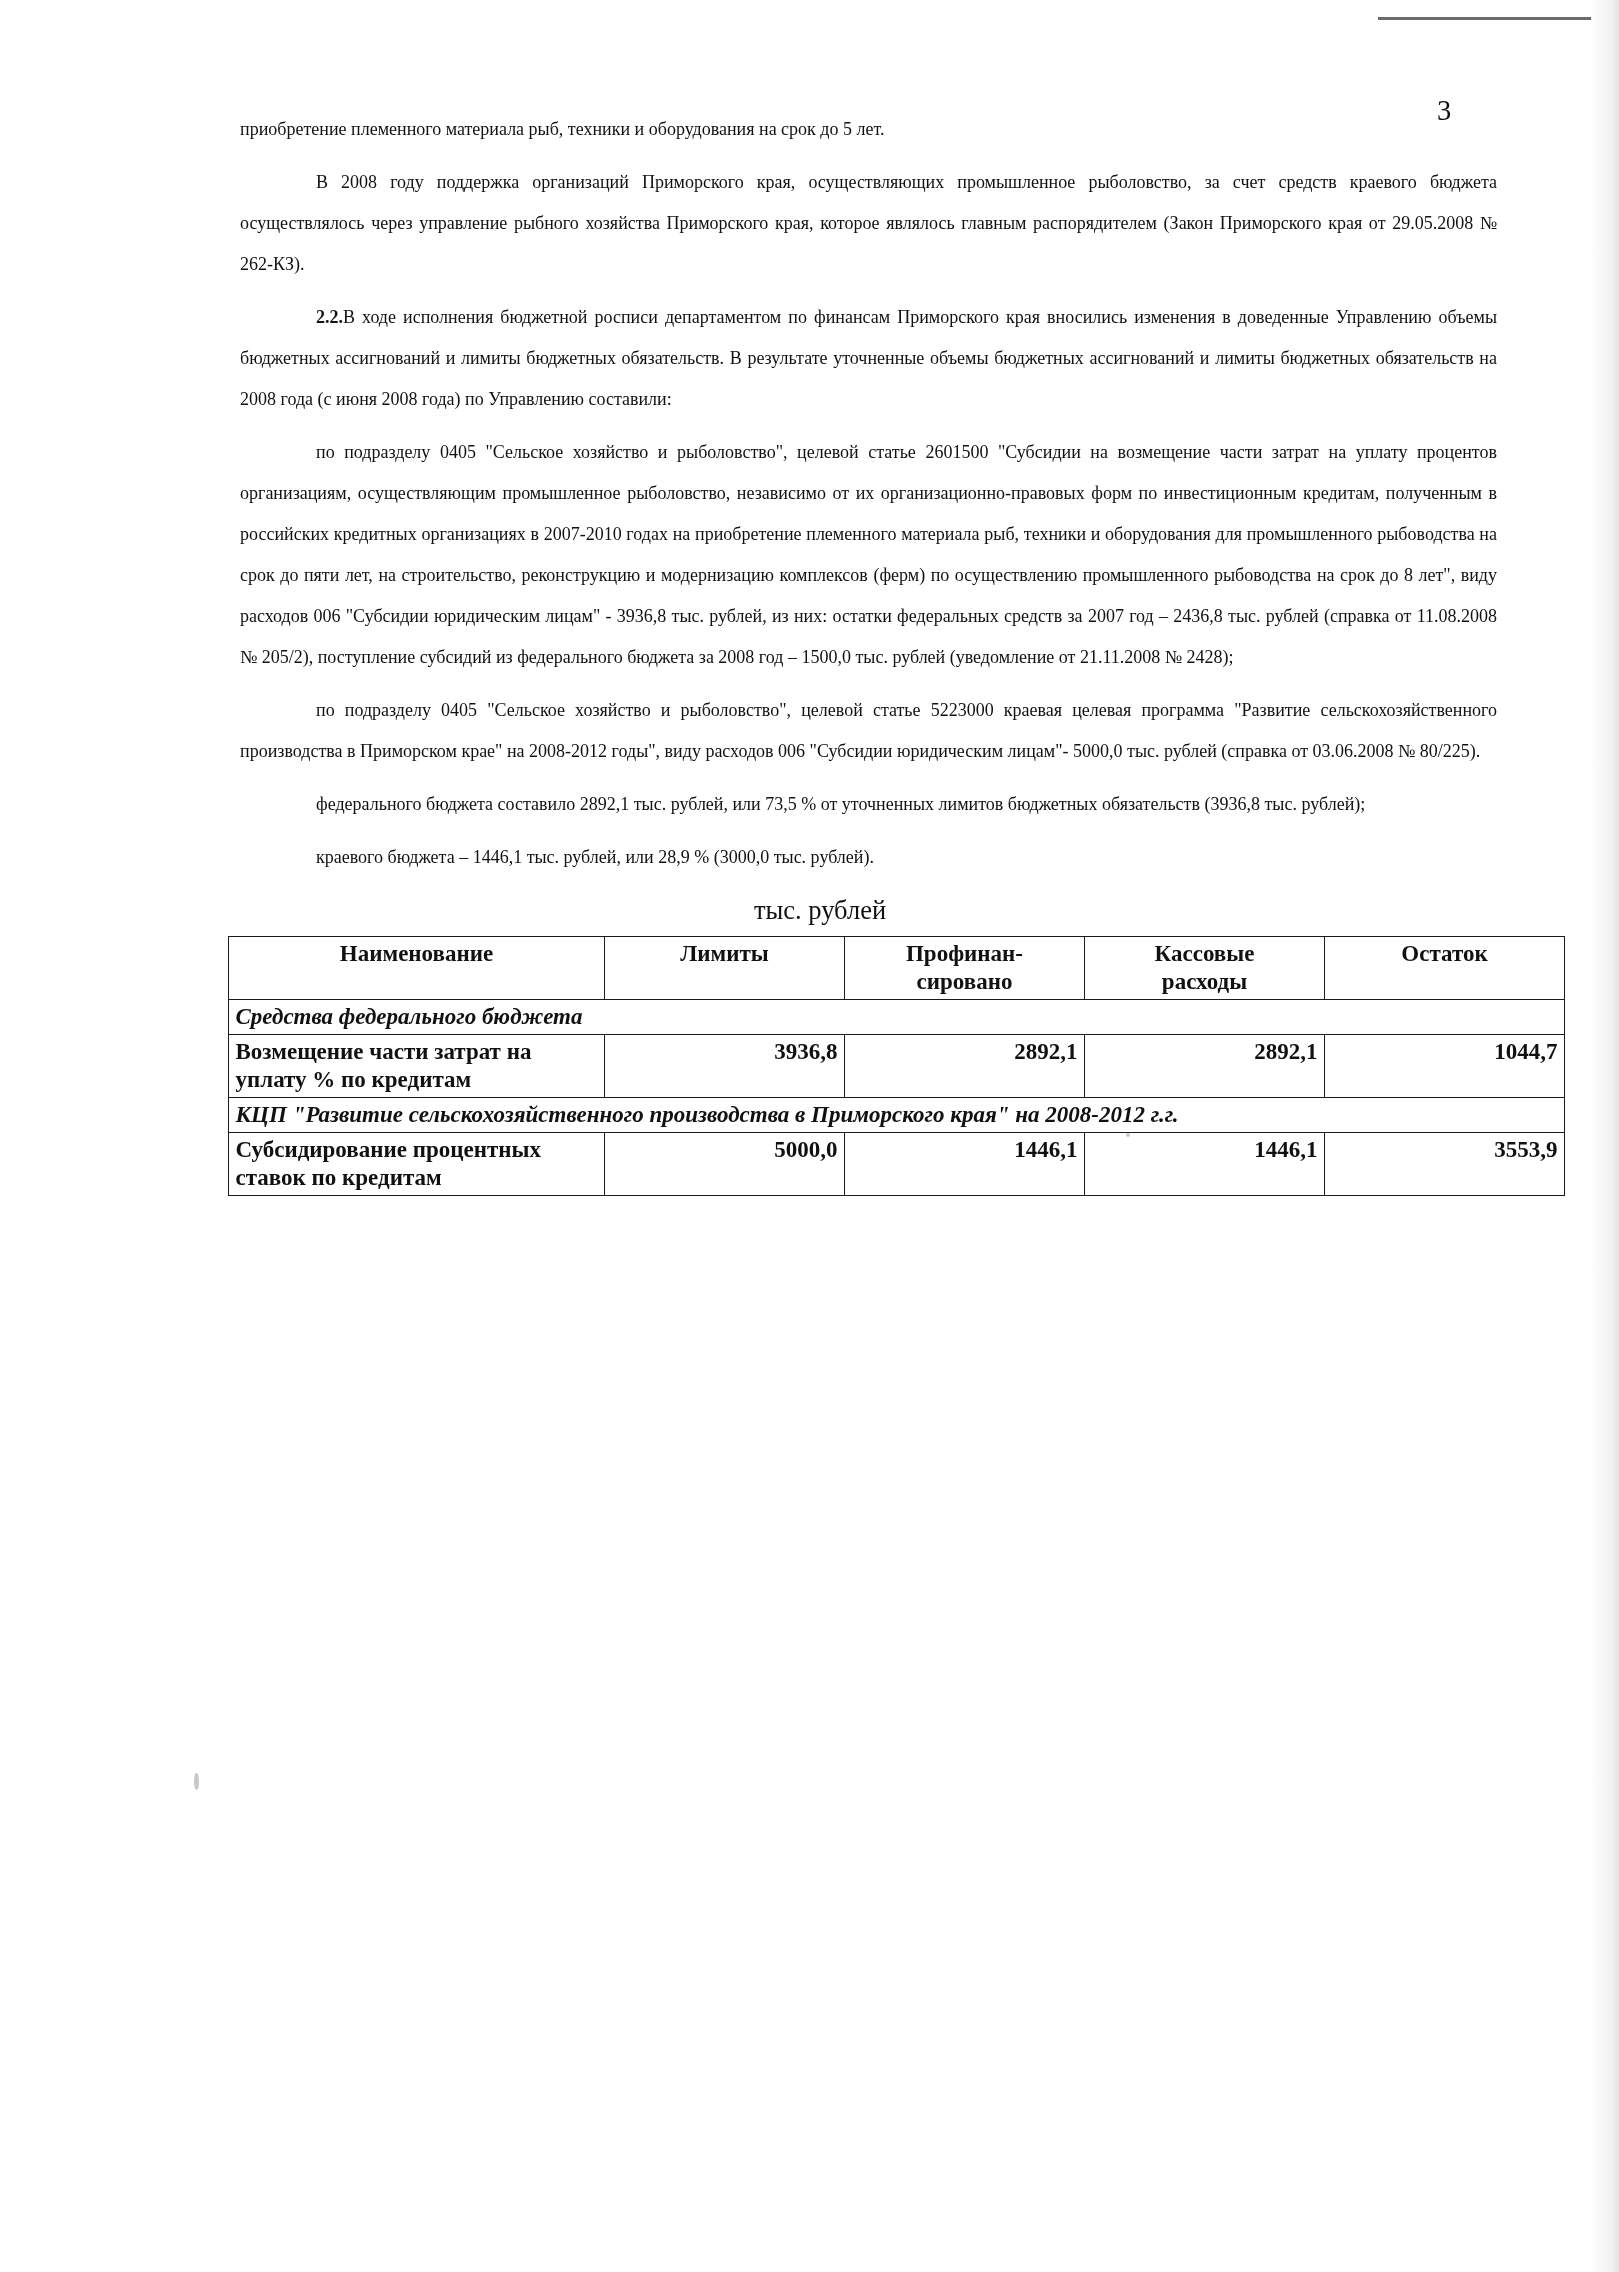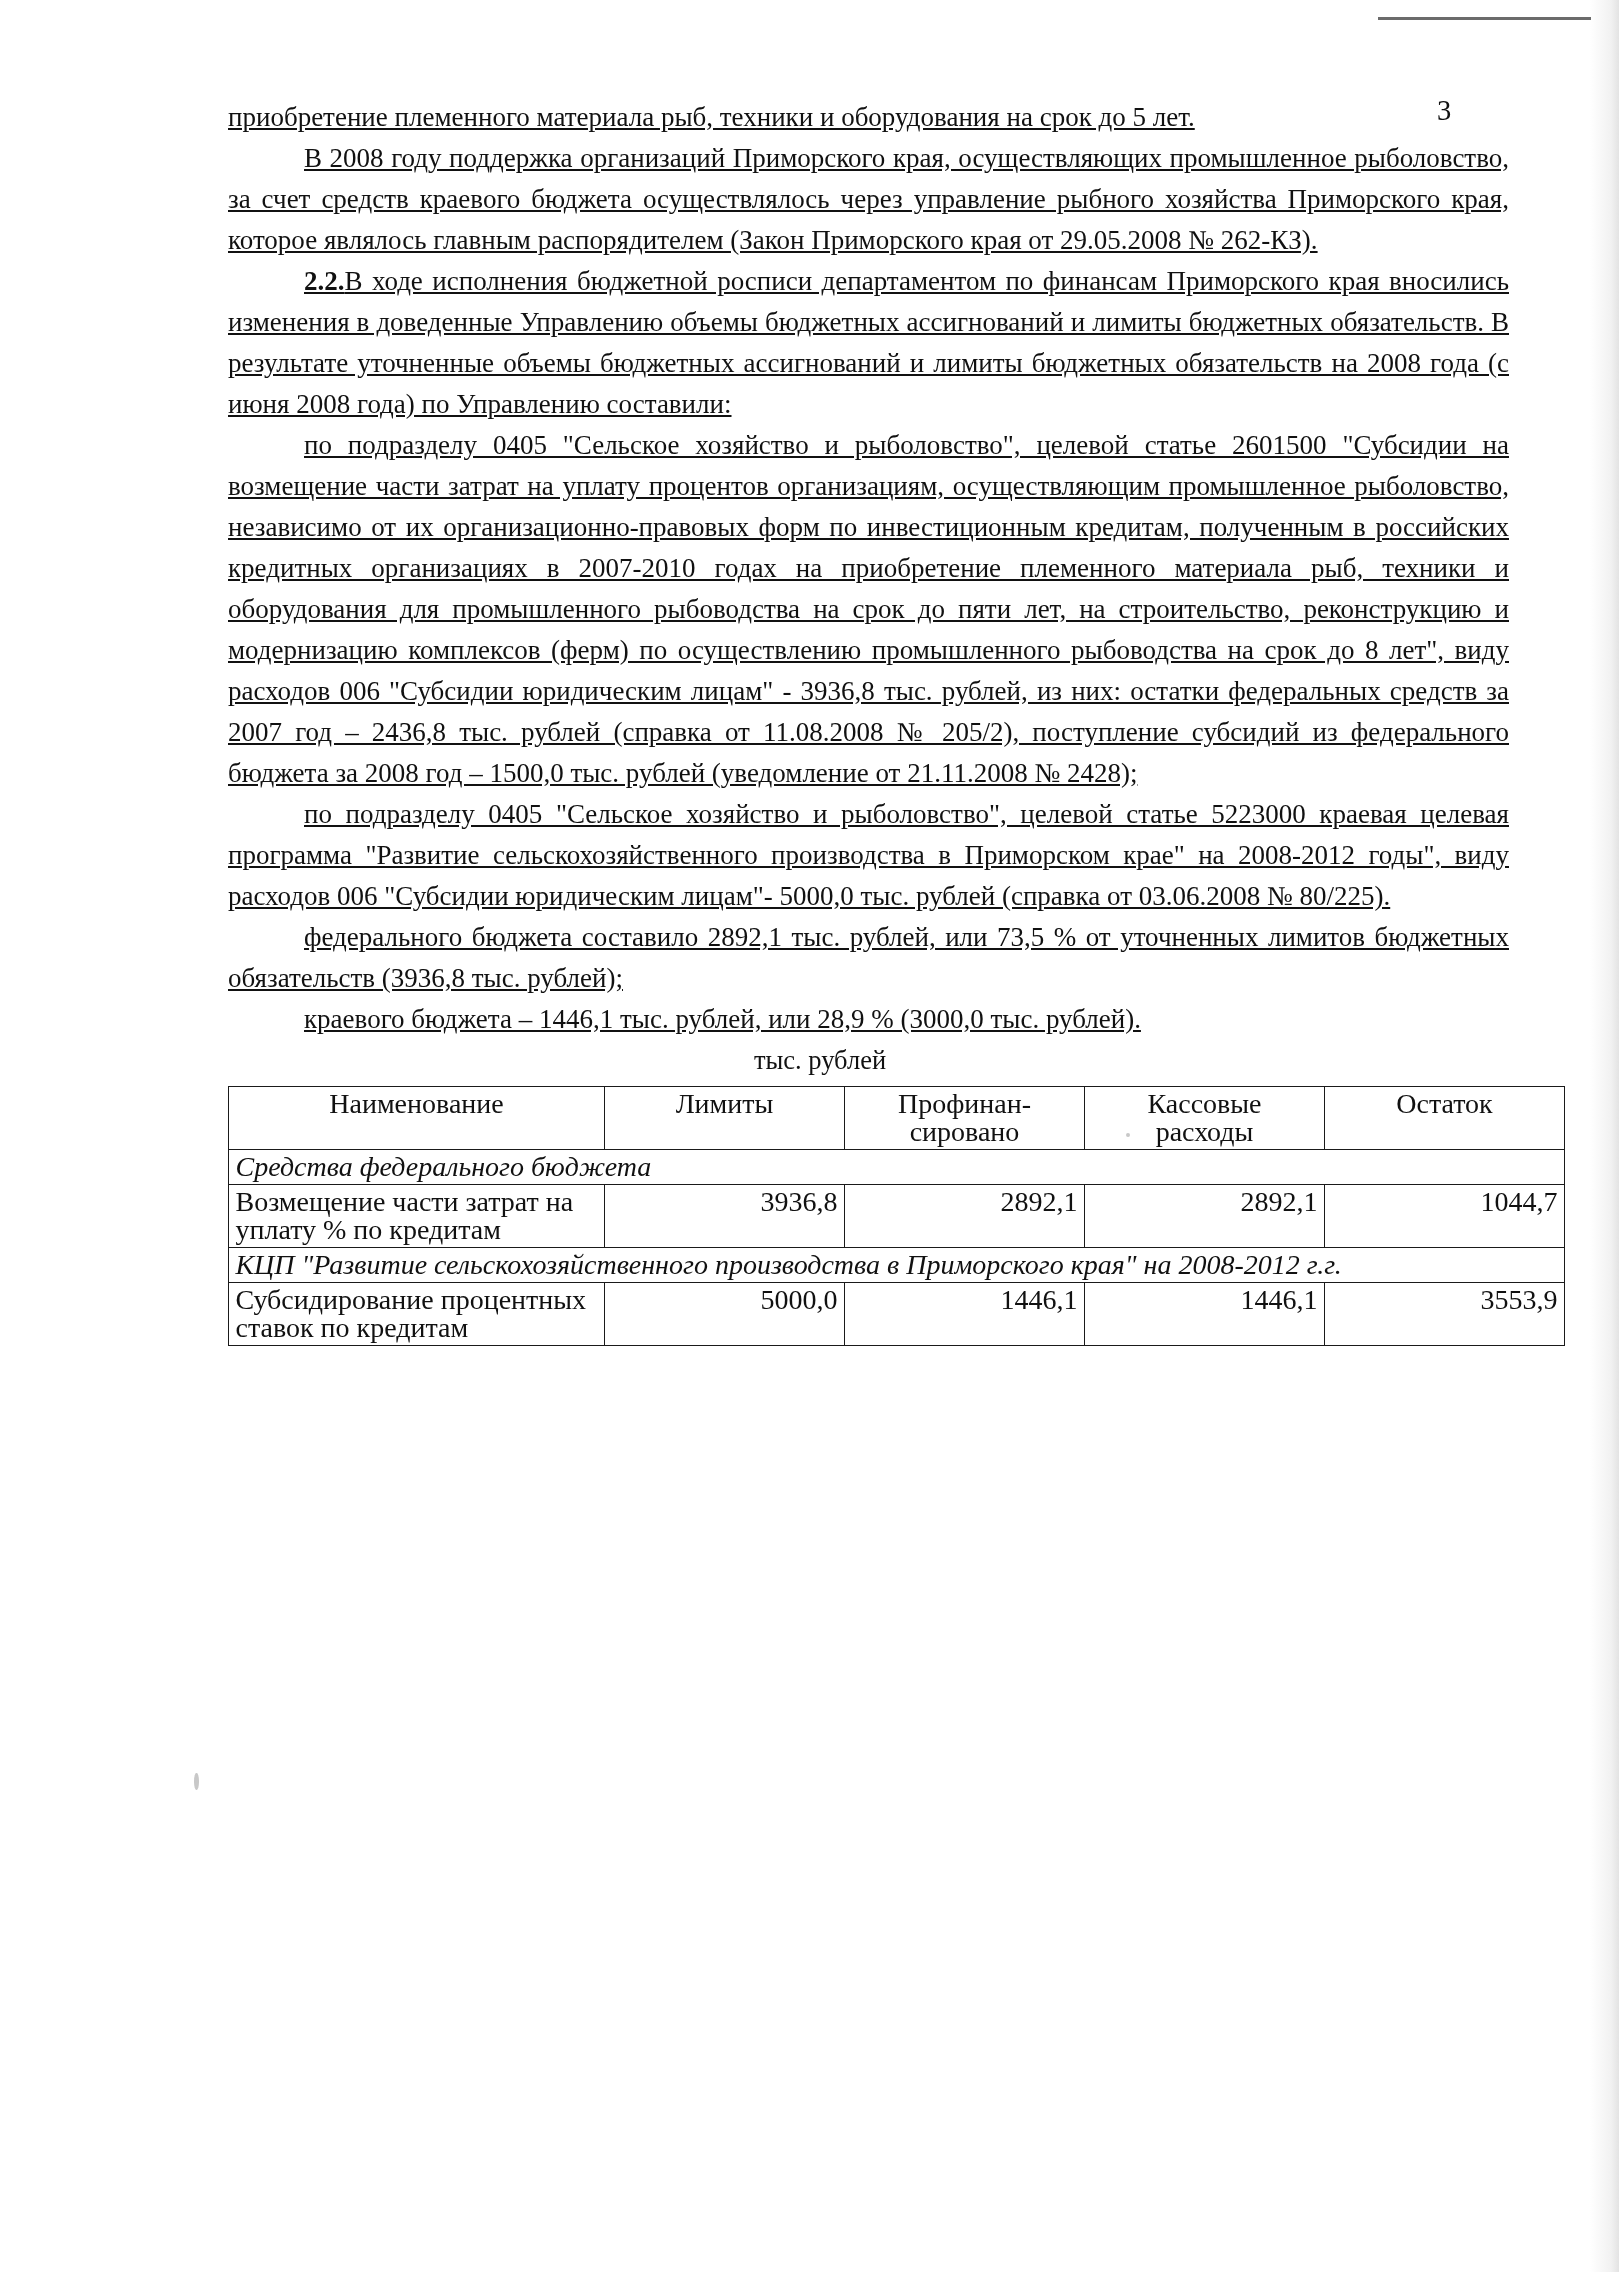--- a/index.html
+++ b/index.html
@@ -53,27 +53,26 @@
   }
   .page-number {
     position: absolute;
     left: 1437px;
     top: 97px;
     font-size: 28.5px;
     line-height: 1;
     letter-spacing: 0;
   }
   p.para {
-    margin: 0;
-    font-size: 27px;
+    margin: 12px;
+    font-size: 18px;
     line-height: 41px;
     text-align: justify;
     text-justify: inter-word;
     hyphens: none;
-    text-decoration: underline;
   }
   p.para.ind {
     text-indent: 76px;
   }
   p.para.noind {
     text-indent: 0;
   }
   .b {
     font-weight: bold;
   }
@@ -88,25 +87,25 @@
     padding-right: 97px;
   }
   table.fin {
     border-collapse: collapse;
     width: 1268px;
     margin-top: 5.2px;
     table-layout: fixed;
   }
   table.fin td, table.fin th {
     border: 1.3px solid #1a1a1a;
-    font-size: 28px;
+    font-size: 23px;
     line-height: 28.5px;
     padding: 2.6px 6.5px;
     vertical-align: top;
-    font-weight: normal;
+    font-weight: bold;
   }
   table.fin th {
     text-align: center;
     vertical-align: top;
   }
   td.num {
     text-align: right;
     padding-right: 10.4px;
     vertical-align: bottom;
     margin-top: 8px;

